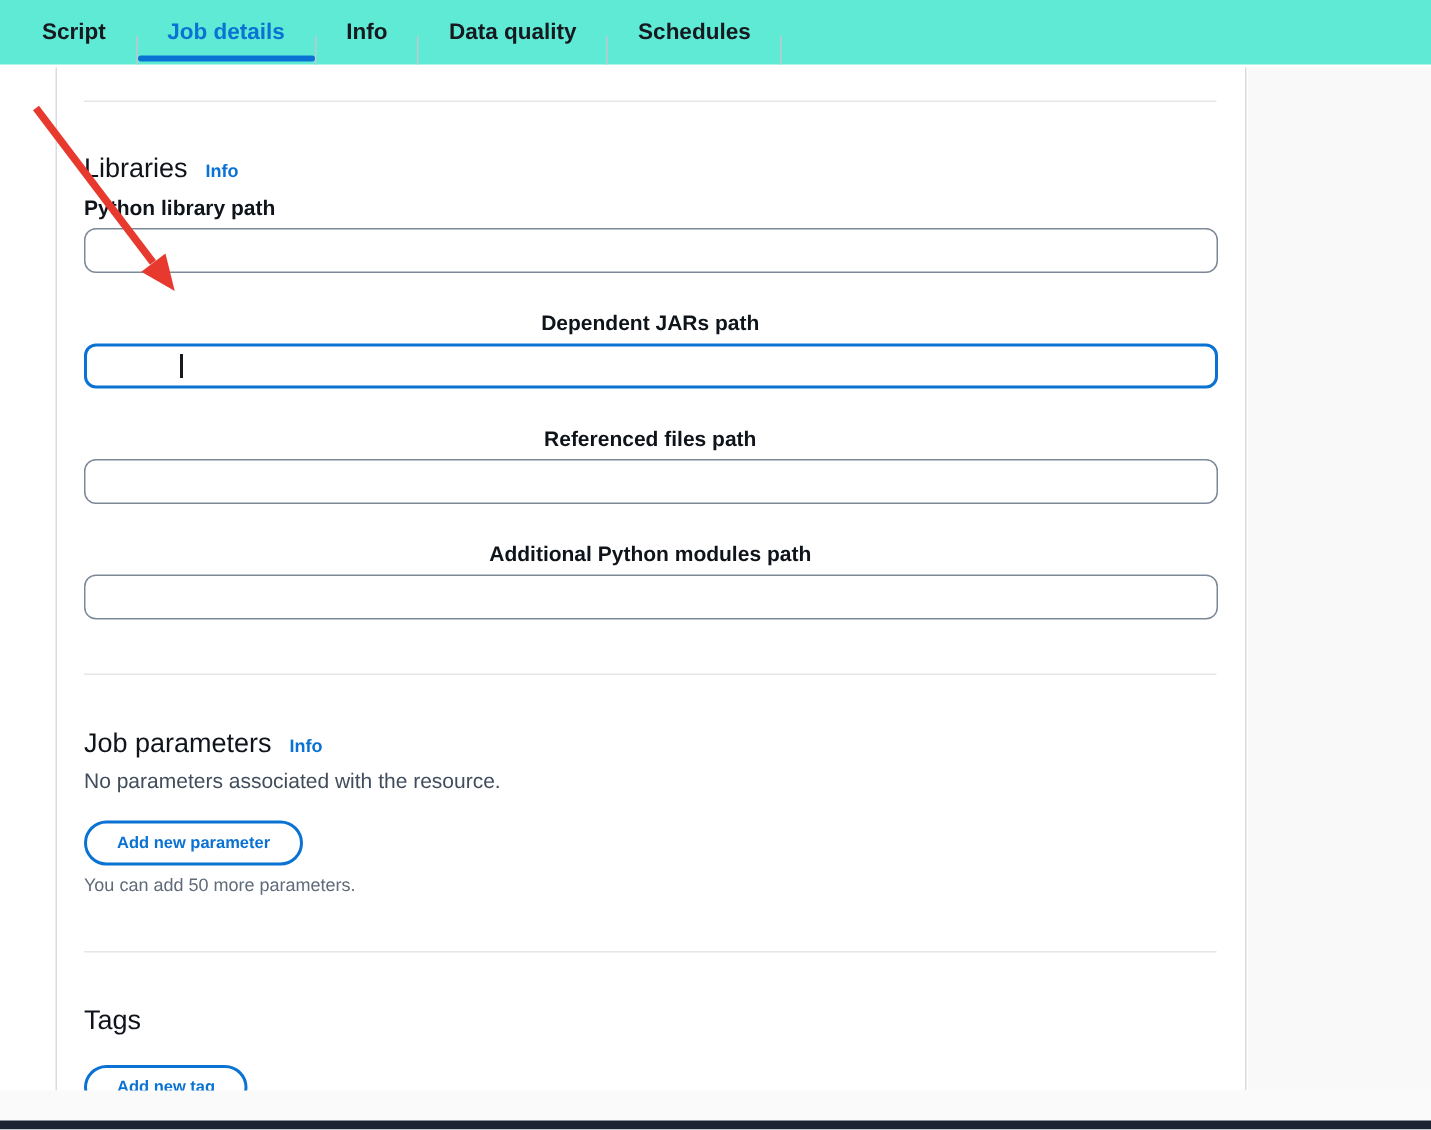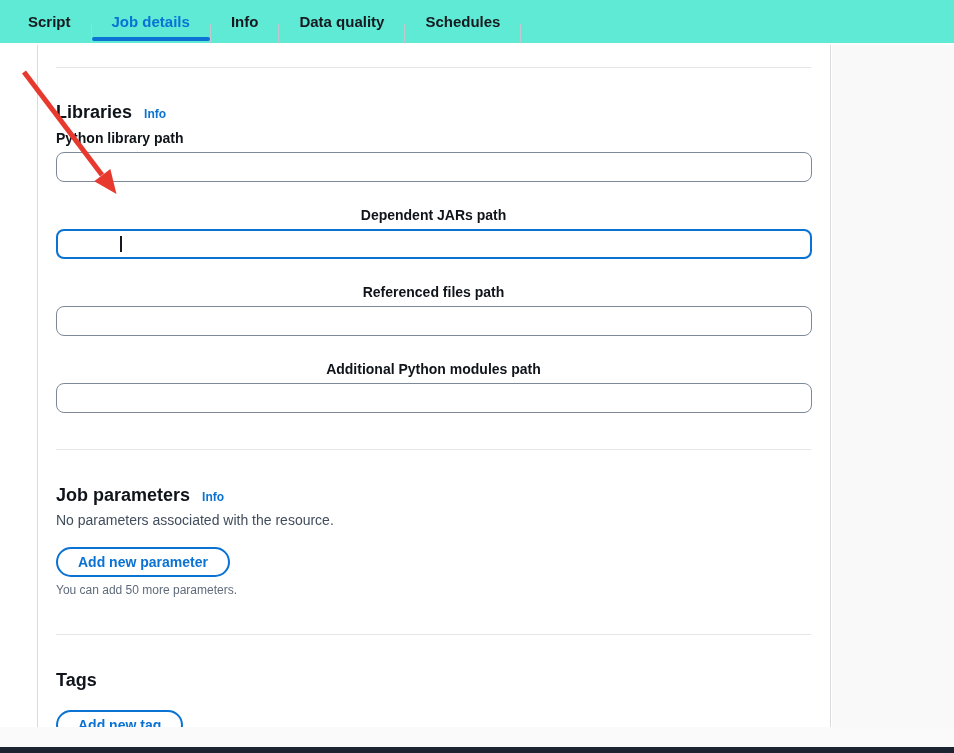--- a/index.html
+++ b/index.html
@@ -74,21 +74,21 @@
   }
   .divider.first { margin-top: 22px; }
 
   .section-header {
     display: flex;
     align-items: baseline;
     gap: 12px;
   }
   .section-title {
     font-size: 18px;
-    font-weight: 700;
+    font-weight: 400;
     color: #0f141a;
     line-height: 20px;
   }
   .info-link {
     font-size: 12px;
     font-weight: 700;
     color: #0972d3;
     text-decoration: none;
     cursor: pointer;
   }
@@ -126,21 +126,21 @@
     color: #5f6b7a;
     line-height: 13px;
   }
   .pill-button {
     display: inline-block;
     border: 2px solid #0972d3;
     border-radius: 20px;
     background: #fff;
     color: #0972d3;
     font-family: "Liberation Sans", sans-serif;
-    font-size: 14px;
+    font-size: 11px;
     font-weight: 700;
     line-height: 22px;
     padding: 2px 20px;
     cursor: pointer;
   }
 
   
   .m-lib-title   { margin-top: 34px; }
   .m-label-1     { margin-top: 9px; }
   .m-input       { margin-top: 6px; }

